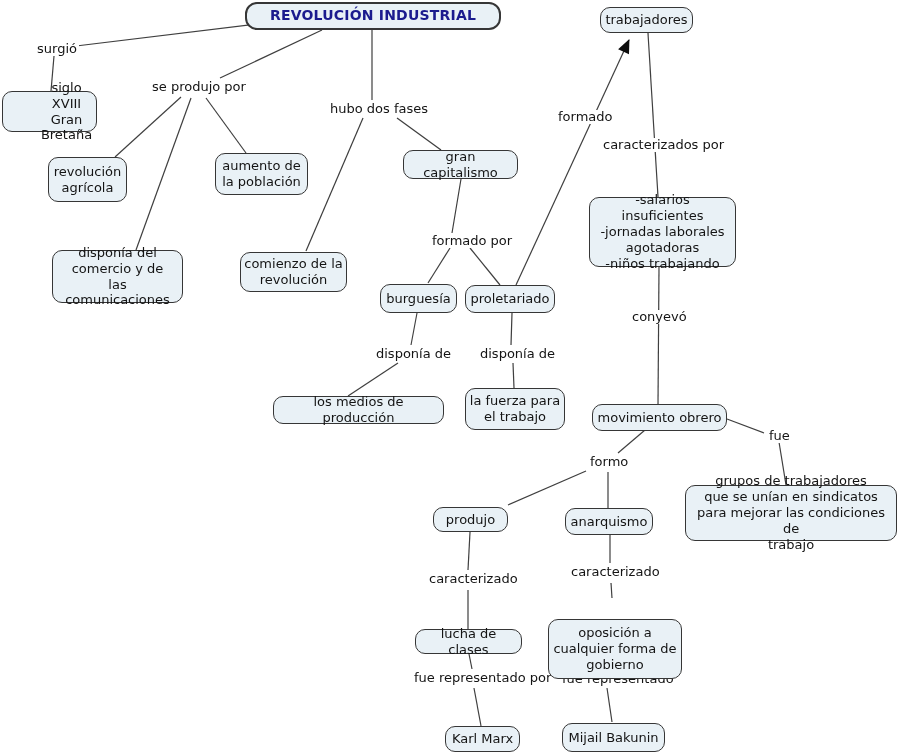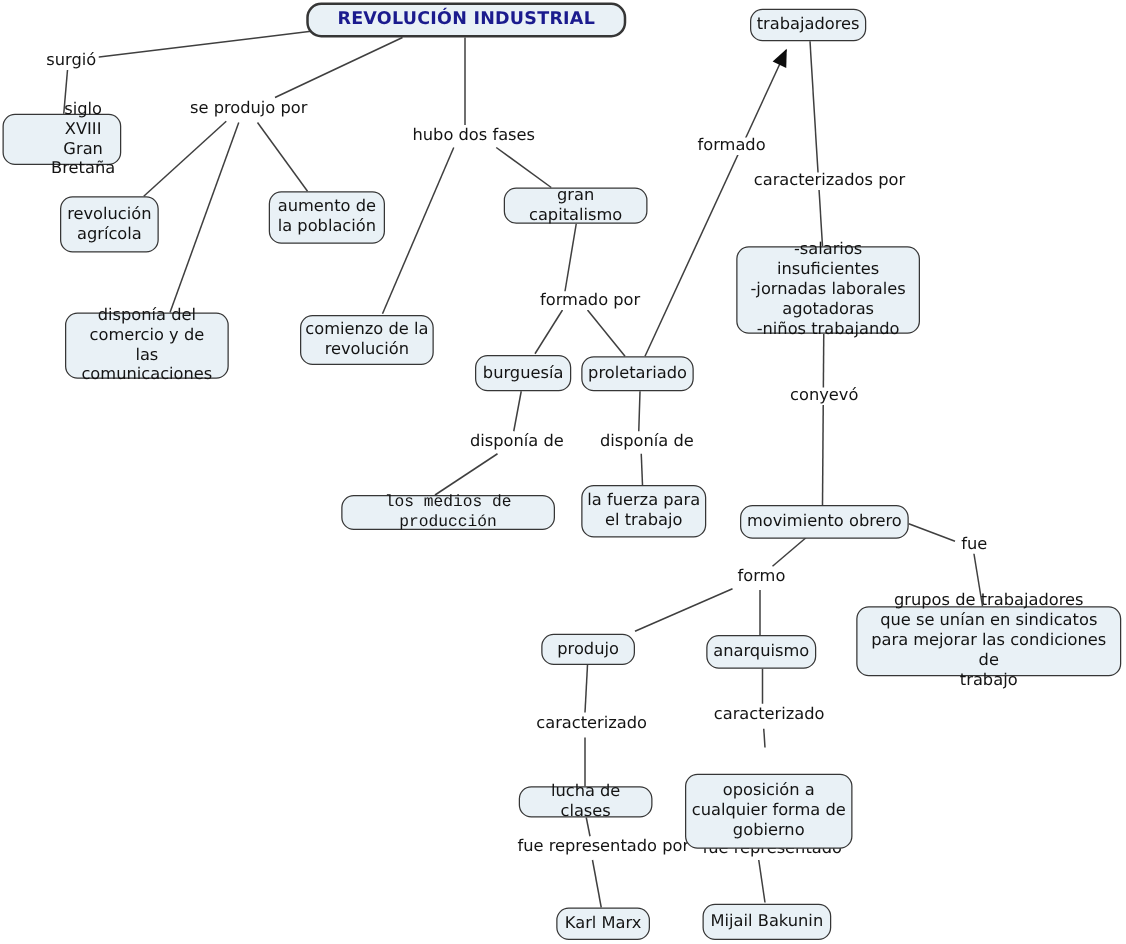--- a/index.html
+++ b/index.html
@@ -103,21 +103,21 @@
 -jornadas laborales
 agotadoras
 -niños trabajando</div>
     <div class="node" style="left: 52px; top: 250px; width: 131px; height: 53px;">disponía del
 comercio y de
 las comunicaciones</div>
     <div class="node" style="left: 240px; top: 252px; width: 107px; height: 40px;">comienzo de la
 revolución</div>
     <div class="node" style="left: 380px; top: 284px; width: 77px; height: 29px;">burguesía</div>
     <div class="node" style="left: 465px; top: 285px; width: 90px; height: 28px;">proletariado</div>
-    <div class="node" style="left: 273px; top: 396px; width: 171px; height: 28px; font-family: Liberation Mono, monospace;">los medios de producción</div>
+    <div class="node" style="left: 273px; top: 396px; width: 171px; height: 28px;">los medios de producción</div>
     <div class="node" style="left: 465px; top: 388px; width: 100px; height: 42px;">la fuerza para
 el trabajo</div>
     <div class="node" style="left: 592px; top: 404px; width: 135px; height: 27px;">movimiento obrero</div>
     <div class="node" style="left: 685px; top: 485px; width: 212px; height: 56px;">grupos de trabajadores
 que se unían en sindicatos
 para mejorar las condiciones de
 trabajo</div>
     <div class="node" style="left: 433px; top: 507px; width: 75px; height: 25px;">produjo</div>
     <div class="node" style="left: 565px; top: 508px; width: 88px; height: 27px;">anarquismo</div>
     <div class="node" style="left: 548px; top: 598px; width: 134px; height: 60px; margin-top: 21px;">oposición a

